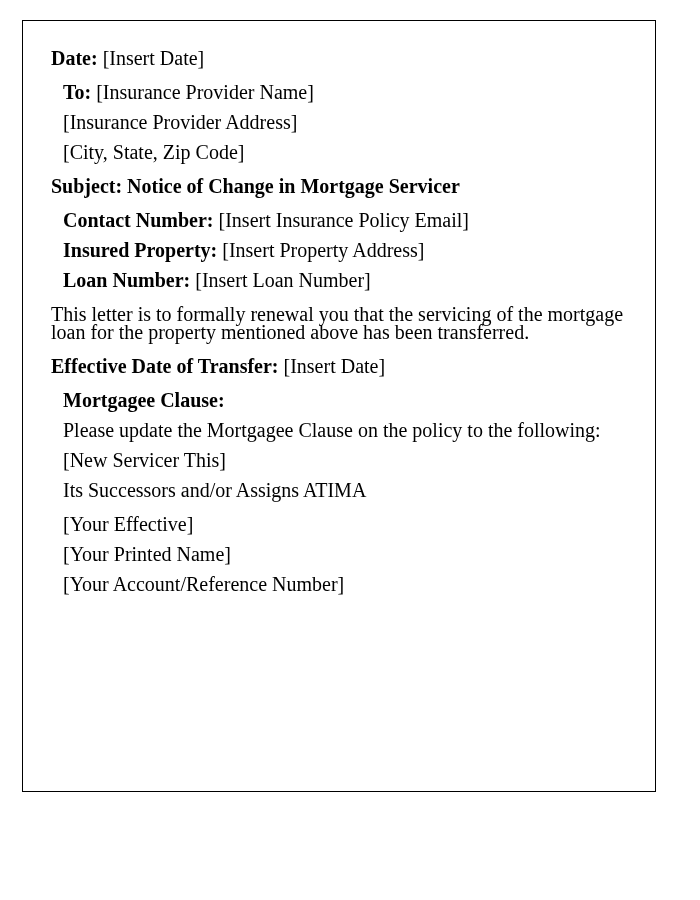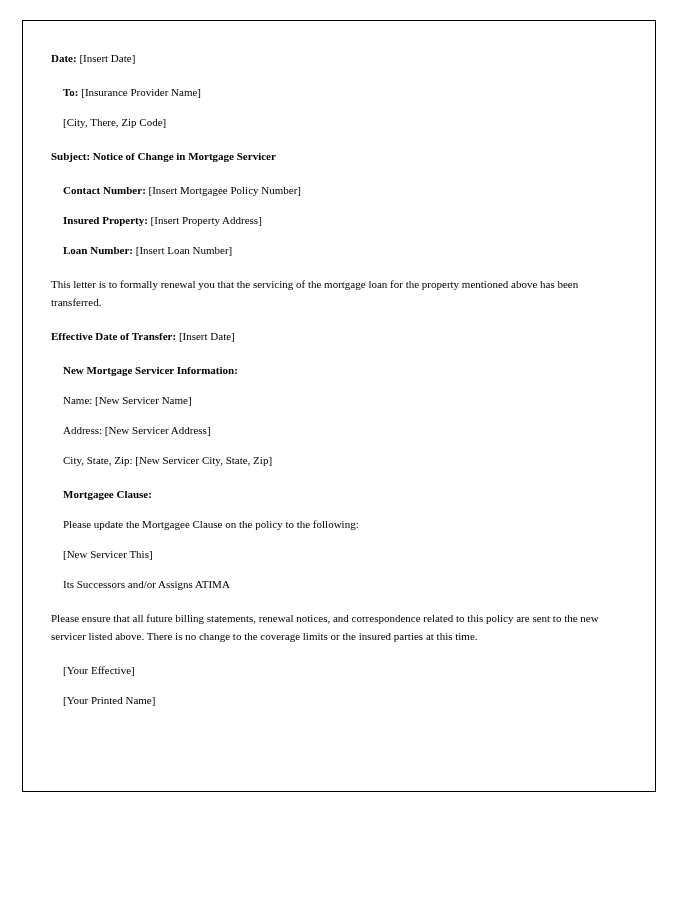--- a/index.html
+++ b/index.html
@@ -23,21 +23,21 @@
     top: 20px;
     width: 634px;
     height: 772px;
     border: 1px solid #000000;
     background: #ffffff;
     box-sizing: border-box;
   }
   .letter-content {
     padding: 28px 28px 0 28px;
     color: #000000;
-    font-size: 11px;
+    font-size: 20px;
     line-height: 18px;
   }
   .para {
     margin: 0 0 16px 0;
   }
   .line {
     margin: 12px;
   }
   strong {
     font-weight: bold;
@@ -53,72 +53,65 @@
       <p class="para">
         <strong>Date:</strong>
         <span>[Insert Date]</span>
       </p>
 
       <div class="para">
         <div class="line">
           <strong>To:</strong>
           <span>[Insurance Provider Name]</span>
         </div>
-        <div class="line">[City, There, Zip Code]</div>
+        <div class="line">[Insurance Provider Address]</div>
+        <div class="line">[City, State, Zip Code]</div>
       </div>
 
       <p class="para">
         <strong>Subject: Notice of Change in Mortgage Servicer</strong>
       </p>
 
       <div class="para">
         <div class="line">
           <strong>Contact Number:</strong>
-          <span>[Insert Mortgagee Policy Number]</span>
+          <span>[Insert Insurance Policy Email]</span>
         </div>
         <div class="line">
           <strong>Insured Property:</strong>
           <span>[Insert Property Address]</span>
         </div>
         <div class="line">
           <strong>Loan Number:</strong>
           <span>[Insert Loan Number]</span>
         </div>
       </div>
 
 
       <p class="para">This letter is to formally renewal you that the servicing of the mortgage loan for the property mentioned above has been transferred.</p>
 
       <p class="para">
         <strong>Effective Date of Transfer:</strong>
         <span>[Insert Date]</span>
       </p>
 
-      <div class="para">
-        <div class="line">
-          <strong>New Mortgage Servicer Information:</strong>
-        </div>
-        <div class="line">Name: [New Servicer Name]</div>
-        <div class="line">Address: [New Servicer Address]</div>
-        <div class="line">City, State, Zip: [New Servicer City, State, Zip]</div>
-      </div>
 
       <div class="para">
         <div class="line">
           <strong>Mortgagee Clause:</strong>
         </div>
         <div class="line">Please update the Mortgagee Clause on the policy to the following:</div>
         <div class="line">[New Servicer This]</div>
         <div class="line">Its Successors and/or Assigns ATIMA</div>
       </div>
 
-      <p class="para">Please ensure that all future billing statements, renewal notices, and correspondence related to this policy are sent to the new servicer listed above. There is no change to the coverage limits or the insured parties at this time.</p>
 
 
 
       <div class="para">
         <div class="line">[Your Effective]</div>
         <div class="line">[Your Printed Name]</div>
+        <div class="line">[Your Account/Reference Number]</div>
       </div>
 
     </div>
   </div>
 </div>
 
 </body></html>

